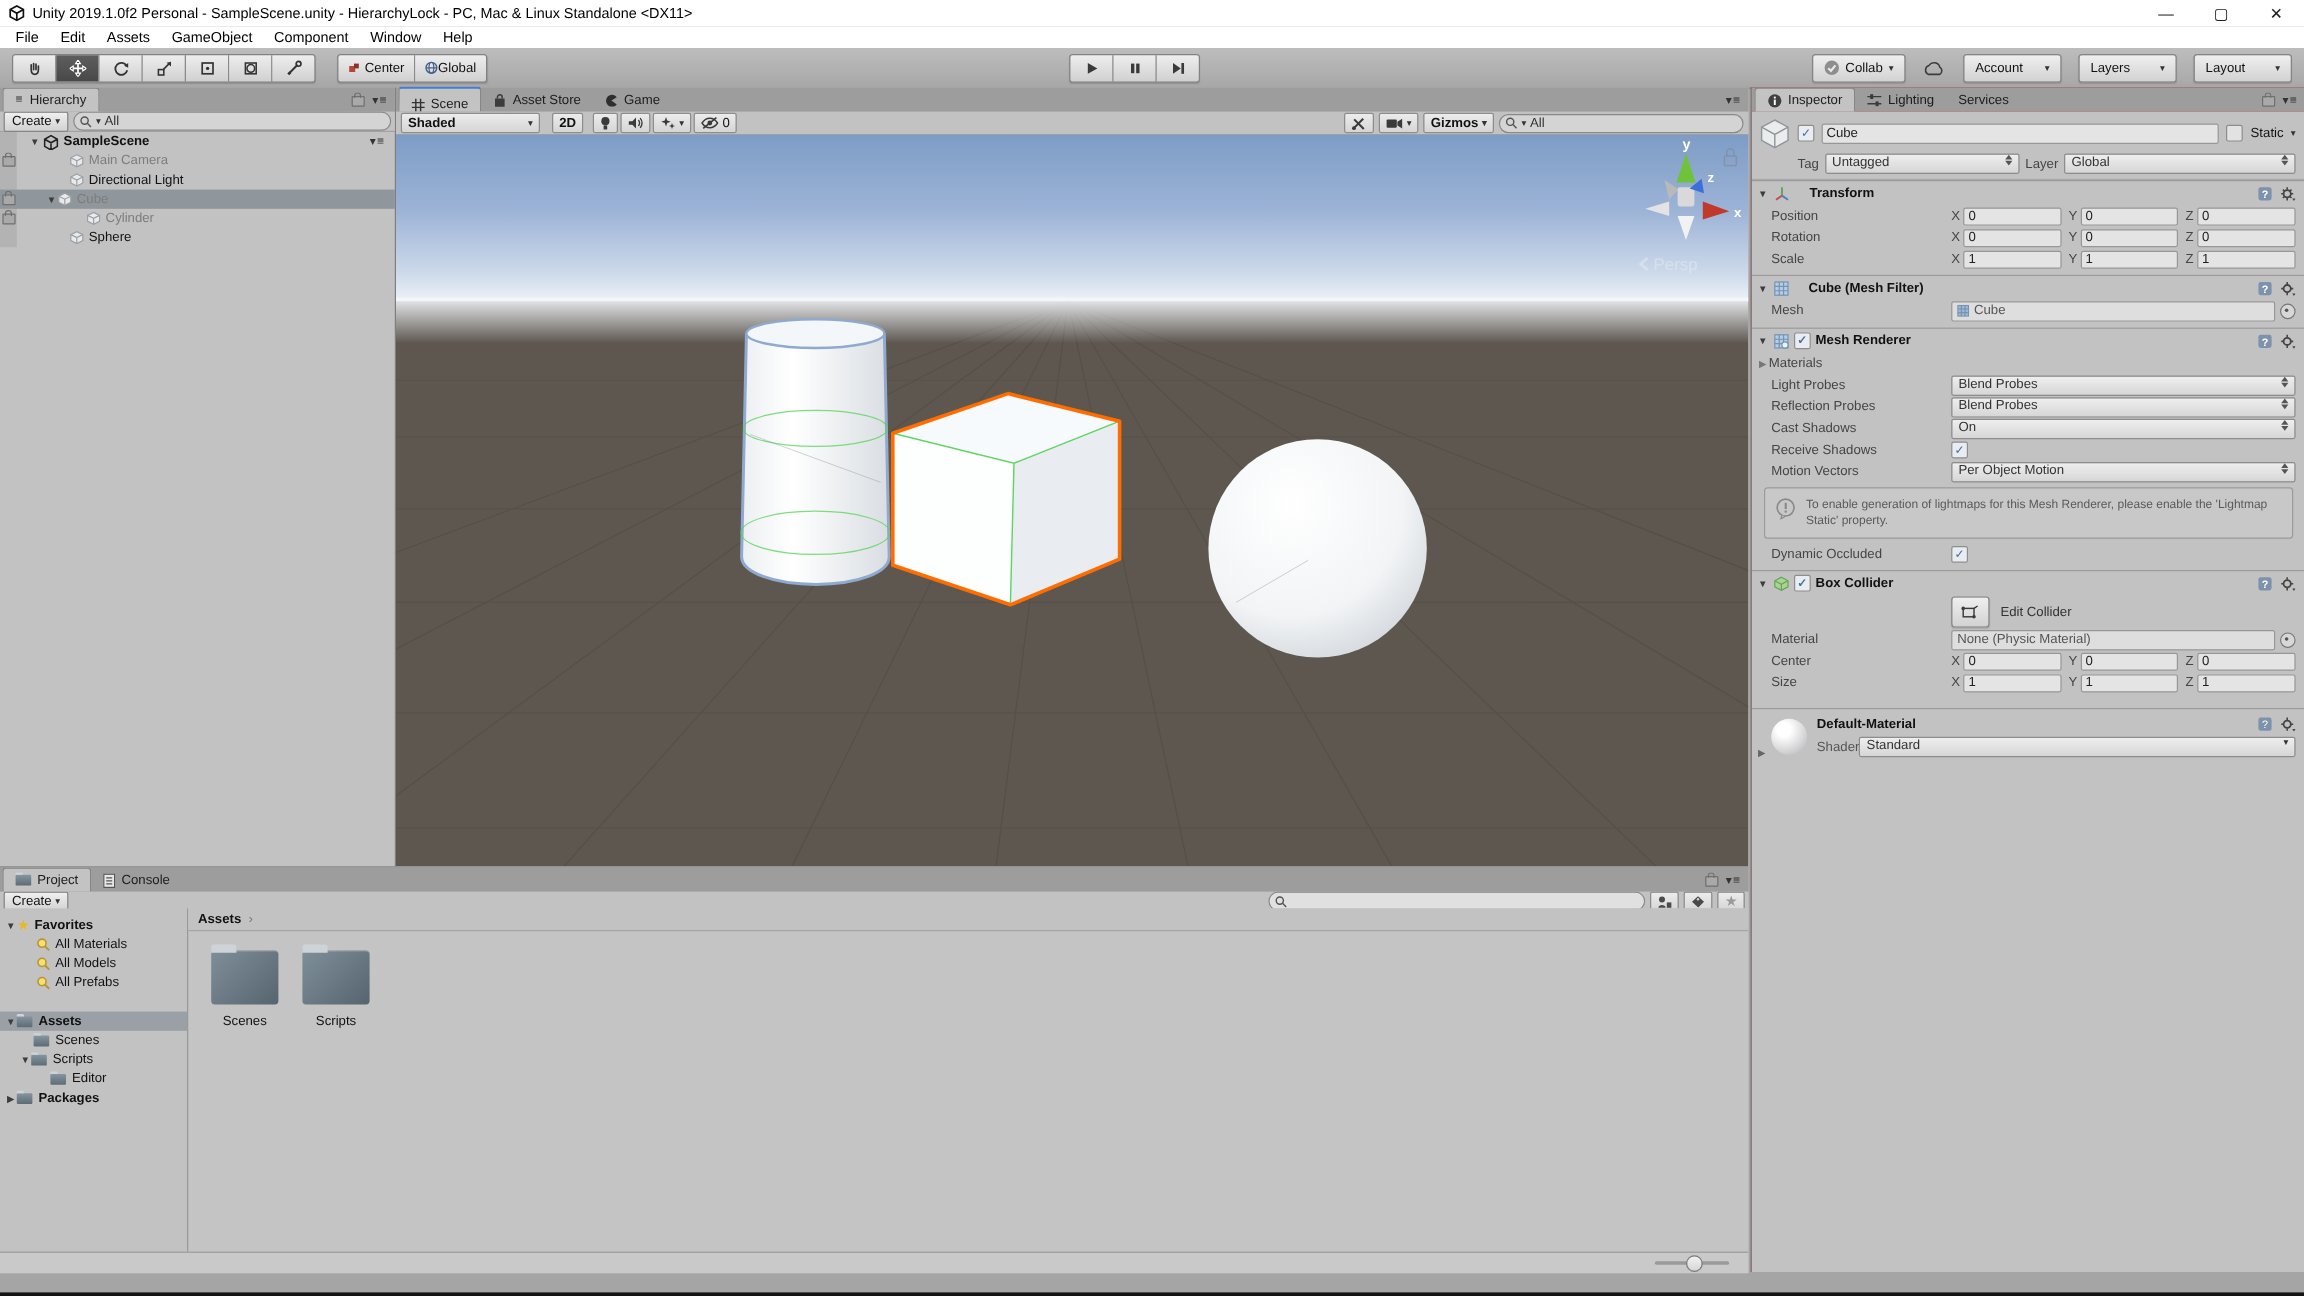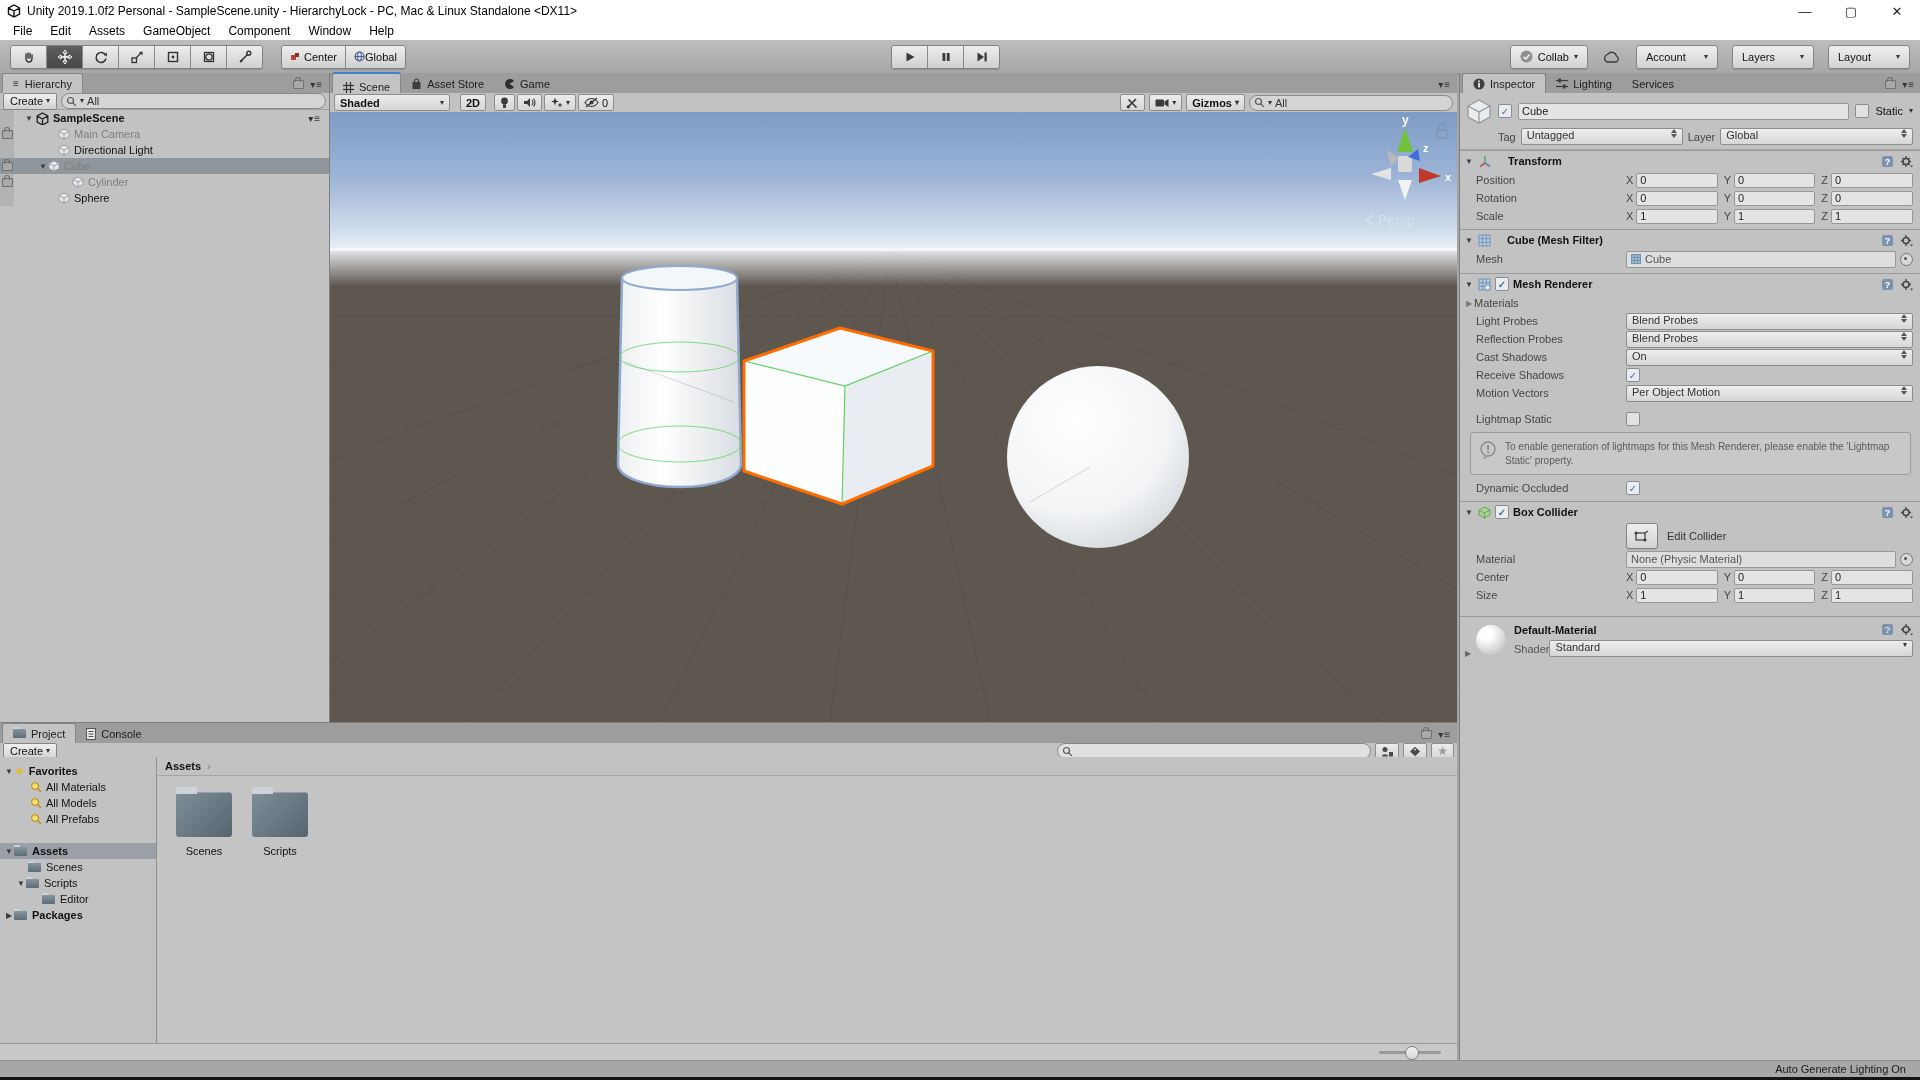--- a/index.html
+++ b/index.html
@@ -796,24 +796,20 @@
       </div>
       <div class="irow">
         <span class="ilabel">Motion Vectors</span>
         <div class="popup">
             <span>Per Object Motion</span>
             <span class="ud">
               <i class="up"></i>
               <i class="dn"></i>
             </span>
           </div>
-      </div>
-      <div class="irow" style="margin-top:8px">
-        <span class="ilabel">Lightmap Static</span>
-        <span class="cb" style="background:#e2e2e2;color:transparent"></span>
       </div>
       <div class="infobox">
         <svg width="18" height="18" style="flex:none;margin-top:1px">
             <circle cx="9" cy="8" r="7" fill="none" stroke="#8a8a8a" stroke-width="1.4"></circle>
             <rect x="8.2" y="4" width="1.8" height="5.2" fill="#8a8a8a"></rect>
             <rect x="8.2" y="10.4" width="1.8" height="1.8" fill="#8a8a8a"></rect>
             <path d="M6 14.5 L5 17.5 L9 15" fill="#c8c8c8" stroke="#8a8a8a" stroke-width="1"></path>
           </svg>
         <span>To enable generation of lightmaps for this Mesh Renderer, please enable the 'Lightmap Static' property.</span>
       </div>
@@ -1068,18 +1064,15 @@
       </div>
     </div>
 
     <div class="psizer">
       <div class="slidertrack">
         <div class="sliderthumb"></div>
       </div>
     </div>
   </div>
 
-  <div class="abs statusbar">
-    <span>Auto Generate Lighting On</span>
-  </div>
   <div class="abs taskstrip"></div>
 
 </div>
 
 </body></html>

